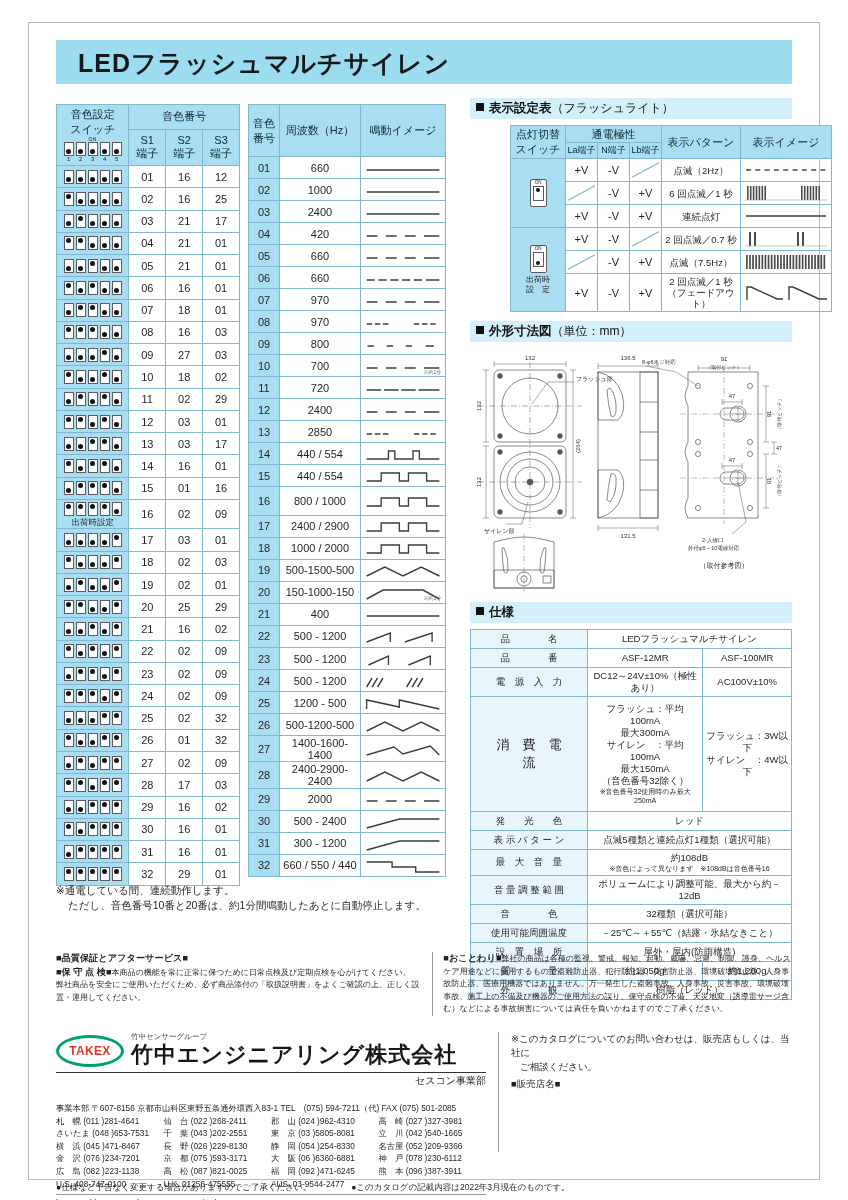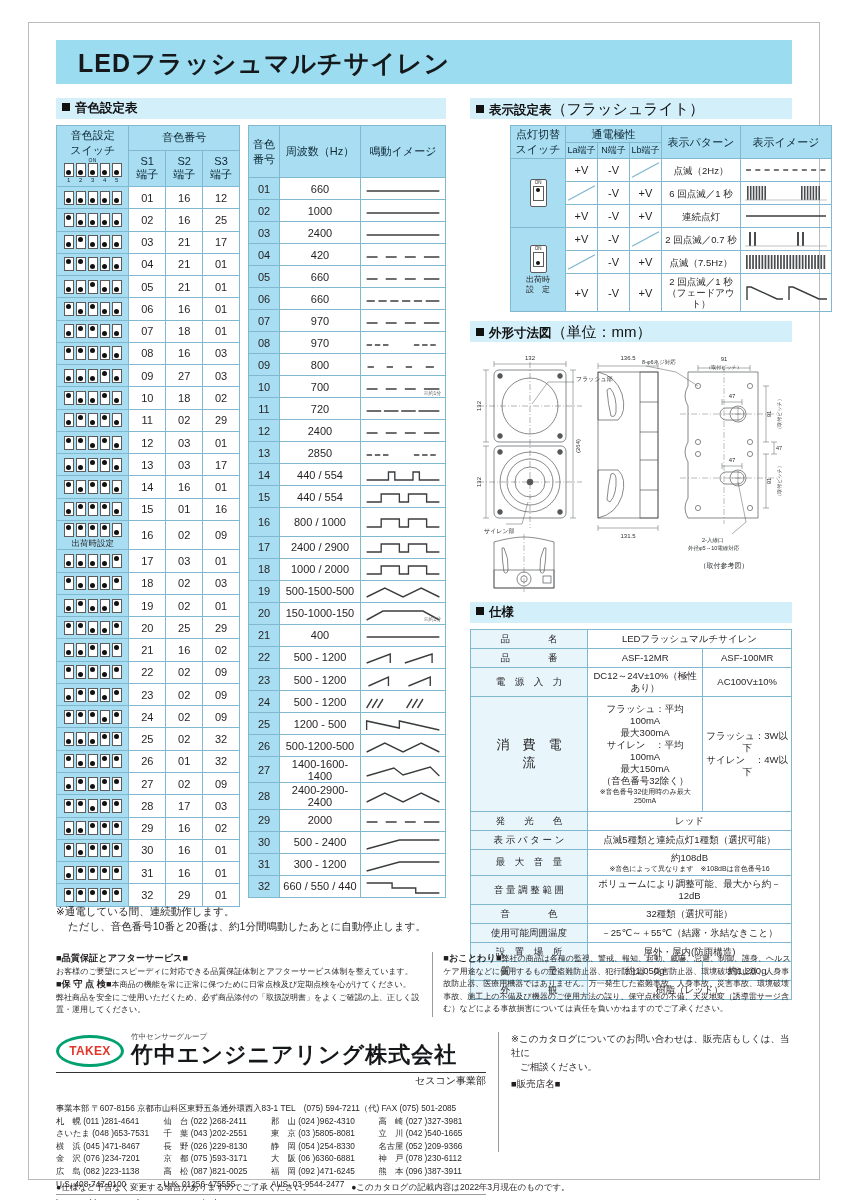--- a/index.html
+++ b/index.html
@@ -3,21 +3,21 @@
 <meta charset="utf-8">
 <style>
   html,body{margin:0;padding:0;background:#fff;}
   body{width:848px;height:1200px;font-family:"Liberation Sans","DejaVu Sans",sans-serif;color:#231f20;}
   .page{position:relative;width:848px;height:1200px;box-sizing:border-box;padding:0;}
   .frame{position:absolute;left:28px;top:22px;width:792px;height:1158px;border:1px solid #b9bcbe;box-sizing:border-box;}
   .title-bar{position:absolute;left:56px;top:40px;width:736px;height:44px;background:#9bdcf0;}
   .title-bar .t{position:absolute;left:22px;top:7px;font-size:25px;font-weight:bold;letter-spacing:1px;color:#15181a;}
   .sec-head{background:#d3effa;height:21px;line-height:21px;font-size:12.5px;font-weight:bold;color:#111;padding-left:6px;box-sizing:border-box;}
   .sec-head .sq{display:inline-block;width:8px;height:8px;background:#111;margin-right:5px;vertical-align:1px;}
-  .sec-head .sub{font-weight:normal;font-size:15px;}
+  .sec-head .sub{font-weight:normal;font-size:12px;}
   .col-left{position:absolute;left:56px;top:98px;width:390px;}
   .col-right{position:absolute;left:470px;top:98px;width:322px;}
   table{border-collapse:collapse;}
   .tbl{border:1px solid #7fb8cf;width:100%;font-size:11px;}
   .tbl td,.tbl th{border:1px solid #7fb8cf;text-align:center;padding:0;font-weight:normal;}
   .hdr{background:#a8ddf2;font-weight:bold;font-size:11px;color:#0d2733;}
   .cellblue{background:#a8ddf2;}
   .cellpale{background:#e8f6fc;}
   
   .tonewrap{display:flex;gap:8px;}
@@ -61,23 +61,20 @@
 <body>
 
 <div class="page">
   <div class="frame"></div>
 
   <div class="title-bar">
     <div class="t">LEDフラッシュマルチサイレン</div>
   </div>
 
   <div class="col-left">
-    <div class="sec-head">
-      <span class="sq"></span><span>音色設定表</span>
-    </div>
 
     <div class="tonewrap" style="margin-top:6px;">
 
       <table class="tbl t1">
         <thead>
           <tr>
             <th class="hdr" rowspan="2" style="width:72px;padding:2px 0;">
               <div>音色設定</div>
               <div>スイッチ</div>
               <div class="on-lbl">ON</div>
@@ -1600,21 +1597,20 @@
             <td class="cellpale" style="width:80px;height:16px;font-size:9.5px;padding:1px 3px;">外　　　　観</td>
             <td colspan="2" style="padding:2px;line-height:12px;">樹脂（レッド）</td>
           </tr>
         </tbody>
     </table>
   </div>
 
   <div class="foot-cols">
     <div class="fc l">
       <div><b>■品質保証とアフターサービス■</b></div>
-      <div>お客様のご要望にスピーディに対応できる品質保証体制とアフターサービス体制を整えています。</div>
       <div><b>■保 守 点 検■</b><span>本商品の機能を常に正常に保つために日常点検及び定期点検を心がけてください。</span></div>
       <div>弊社商品を安全にご使用いただくため、必ず商品添付の「取扱説明書」をよくご確認の上、正しく設置・運用してください。</div>
     </div>
     <div class="fc r">
       <div><b>■おことわり■</b><span>弊社の商品は各種の監視、警戒、報知、起動、威嚇、忌避、制御、護身、ヘルスケア用途などに使用するもので盗難防止器、犯行防止器、災害防止器、環境破壊防止器、人身事故防止器、医療用機器ではありません。万一発生した盗難事故、人身事故、災害事故、環境破壊事故、施工上の不備及び機器のご使用方法の誤り、保守点検の不備、天災地変（誘導雷サージ含む）などによる事故損害については責任を負いかねますのでご了承ください。</span></div>
     </div>
   </div>
 
   <div class="company">
     <div class="logo-row">

